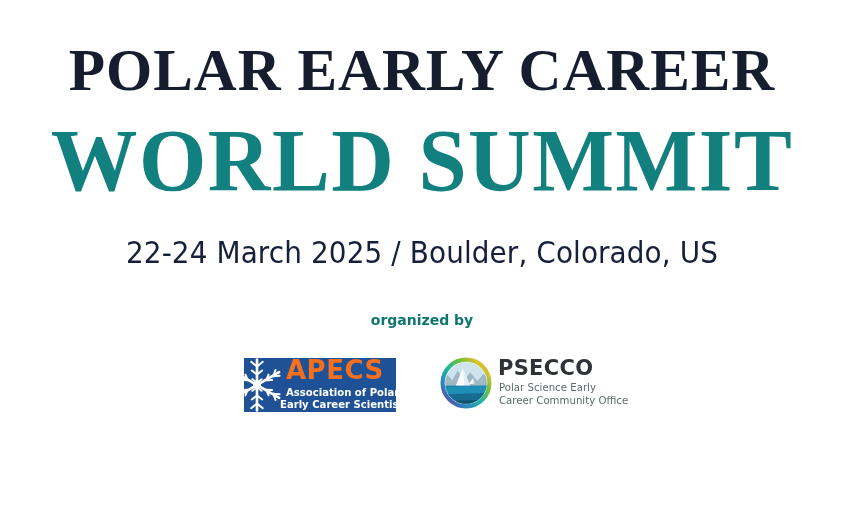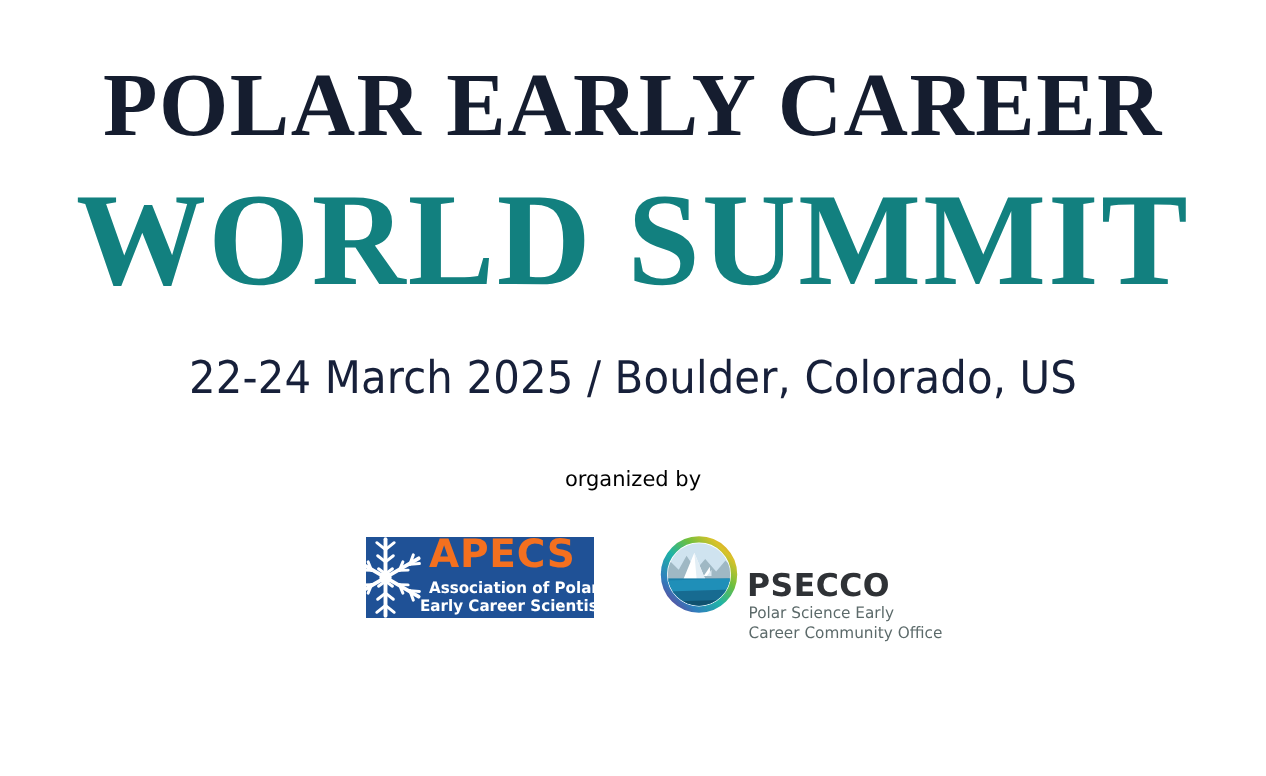--- a/index.html
+++ b/index.html
@@ -79,24 +79,24 @@
     transform-origin: center top;
     white-space: nowrap;
   }
 
   .organized-by {
     position: absolute;
     top: 310px;
     left: 0;
     width: 844px;
     font-family: "DejaVu Sans", "Liberation Sans", sans-serif;
-    font-weight: 400;
+    font-weight: 700;
     font-size: 14px;
     line-height: 20px;
-    color: #000000;
+    color: #0f766e;
     white-space: nowrap;
   }
 
   
   .logos-row {
     position: absolute;
     top: 350px;
     left: 0;
     width: 844px;
     height: 70px;
@@ -176,21 +176,20 @@
     top: 3px;
     width: 52px;
     height: 52px;
   }
   .psecco-textblock {
     position: absolute;
     left: 58px;
     top: 3px;
     width: 130px;
     height: 52px;
-    margin-top: 22px;
   }
   .psecco-word {
     position: absolute;
     left: 0;
     top: 0px;
     font-family: "DejaVu Sans", "Liberation Sans", sans-serif;
     font-weight: 700;
     font-size: 21px;
     line-height: 22px;
     letter-spacing: 0.3px;

